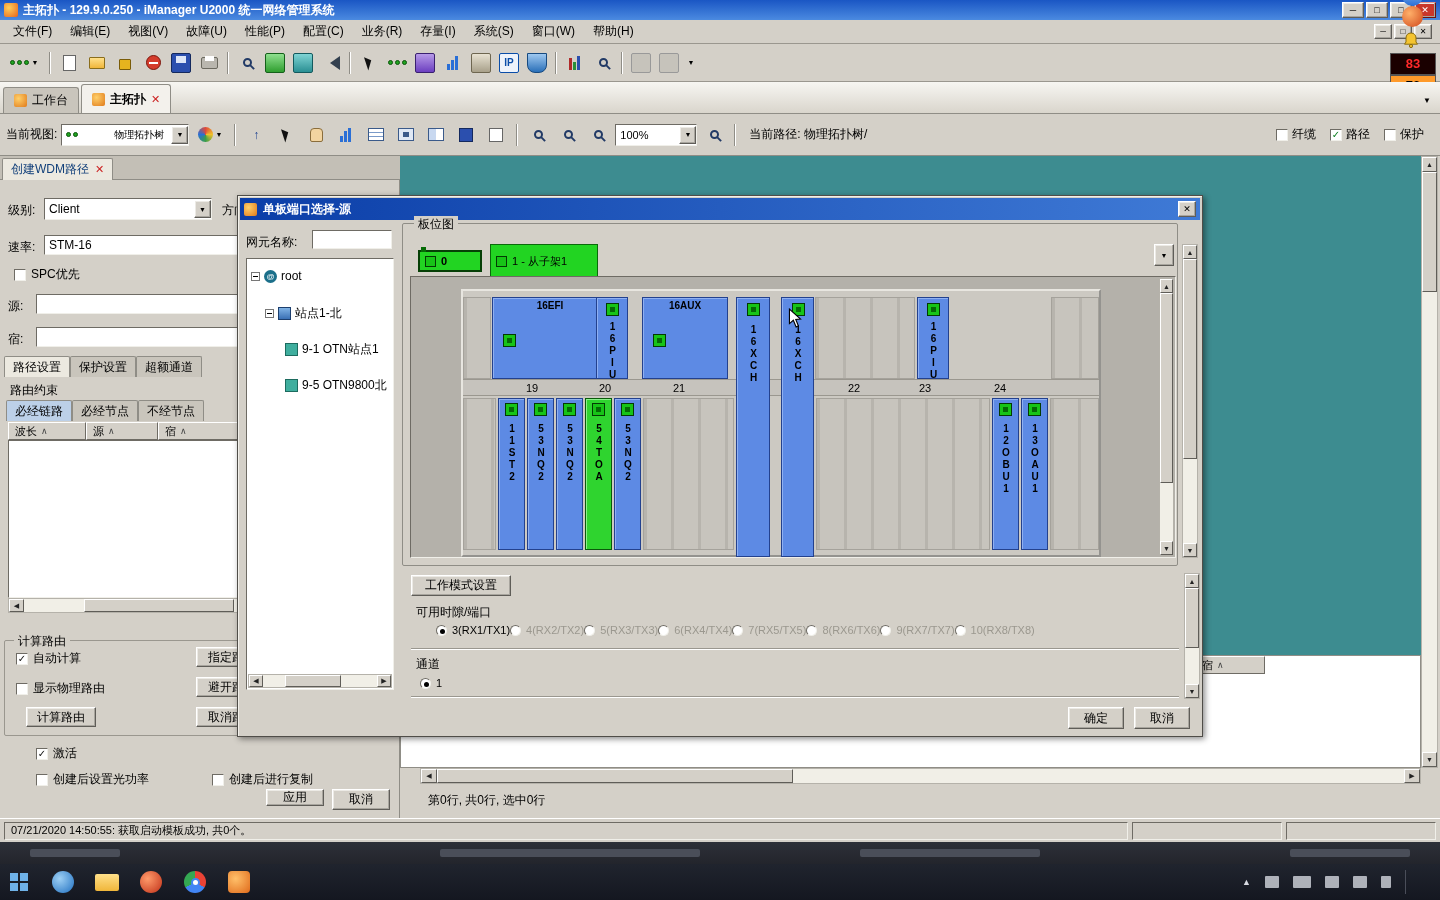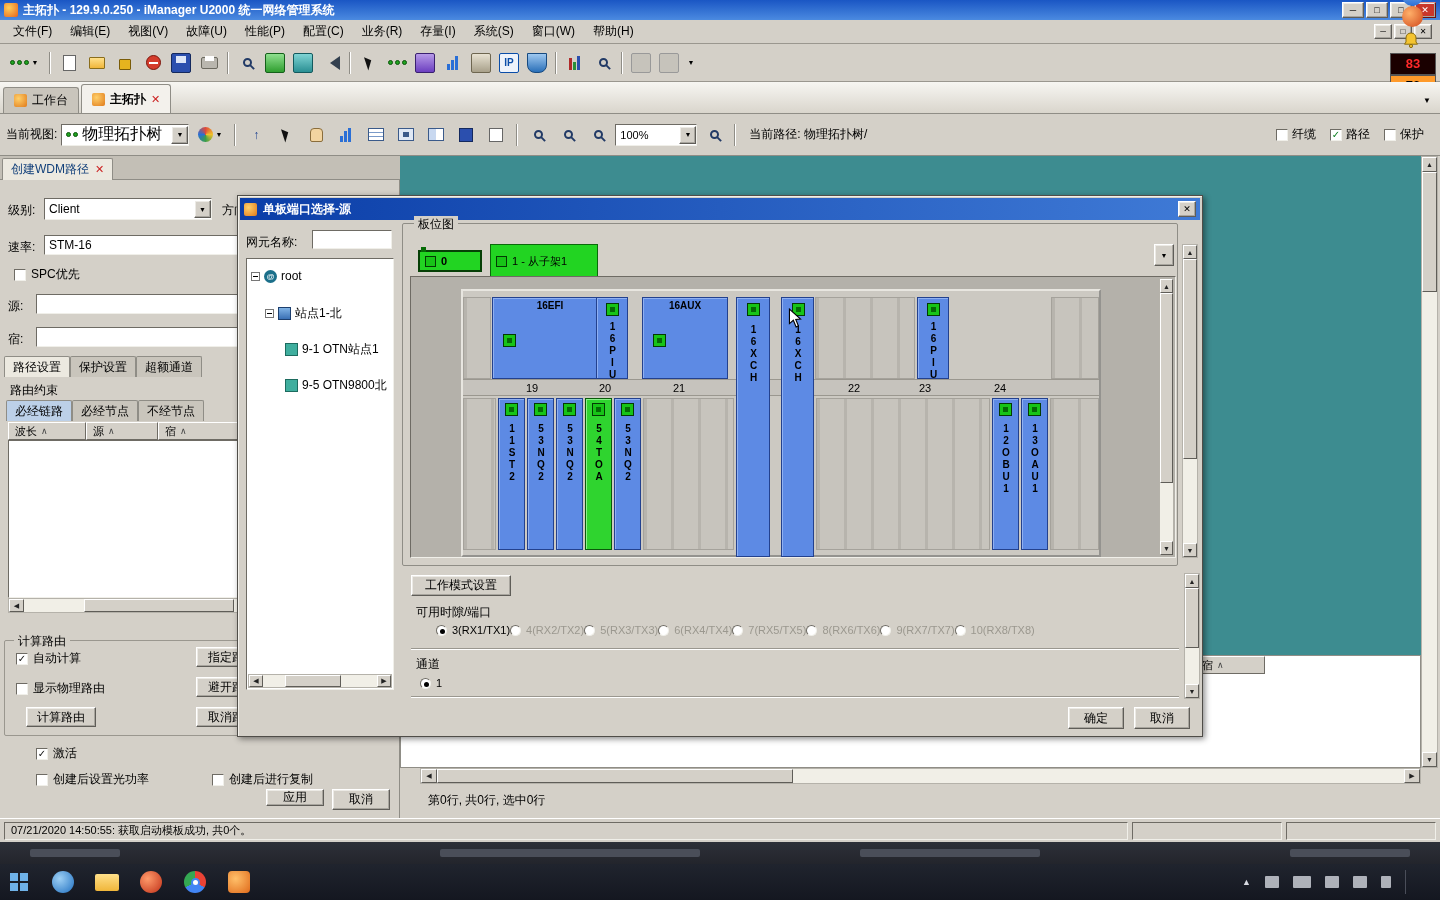--- a/index.html
+++ b/index.html
@@ -294,21 +294,21 @@
     <div style="margin-left:auto;font-size:8px;padding:0 6px 8px 0;"><span>▼</span></div>
   </div>
 
   <div class="viewbar bar">
     <span class="vlabel-sm">当前视图:</span>
     <div class="combo" style="width:128px;">
       <span class="dot3">
           <i></i>
           <i></i>
         </span>
-      <span style="font-size:16px;white-space:nowrap;">物理拓扑树</span>
+      <span style="font-size:10px;white-space:nowrap;margin-left:32px;">物理拓扑树</span>
       <div class="caret btn">
           <span>▼</span>
         </div>
     </div>
     <div class="tbtn" style="width:34px;">
       <span class="q" style="width:15px;height:15px;background:conic-gradient(#e04a3a,#f0c02a,#3a9e4a,#2a6fd6,#e04a3a);border-radius:50%;"></span>
       <span style="font-size:7px;margin-left:2px;">▼</span>
     </div>
     <div class="sep"></div>
     <div class="tbtn">

